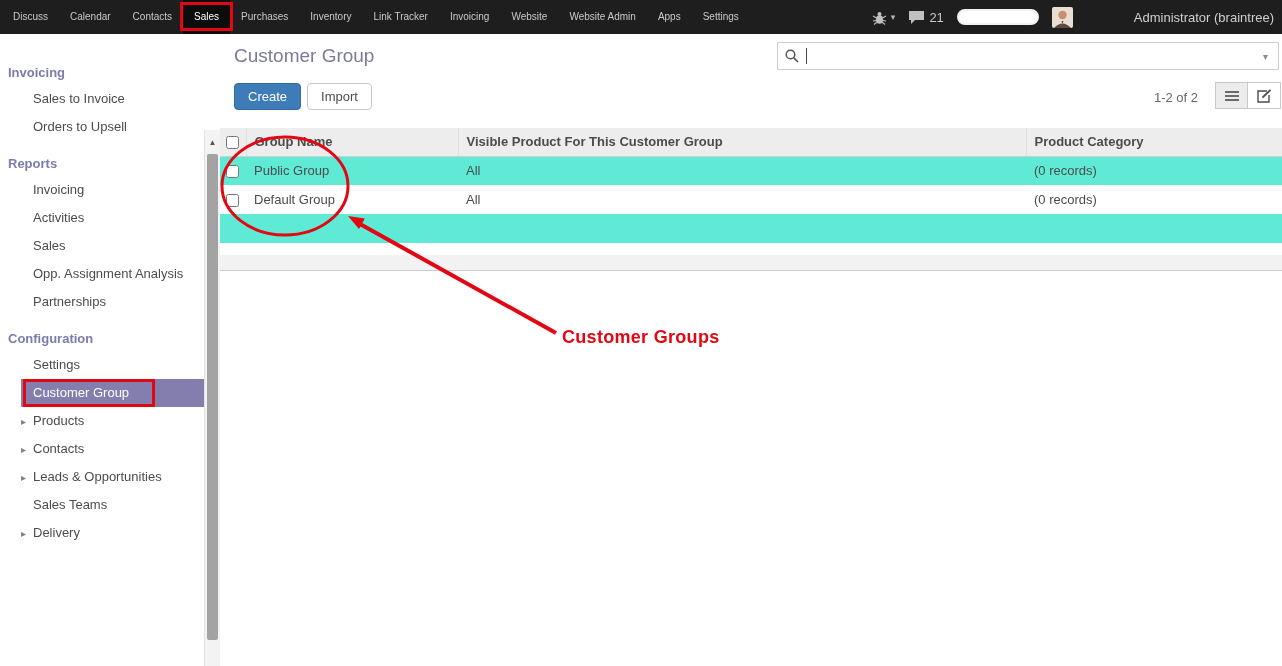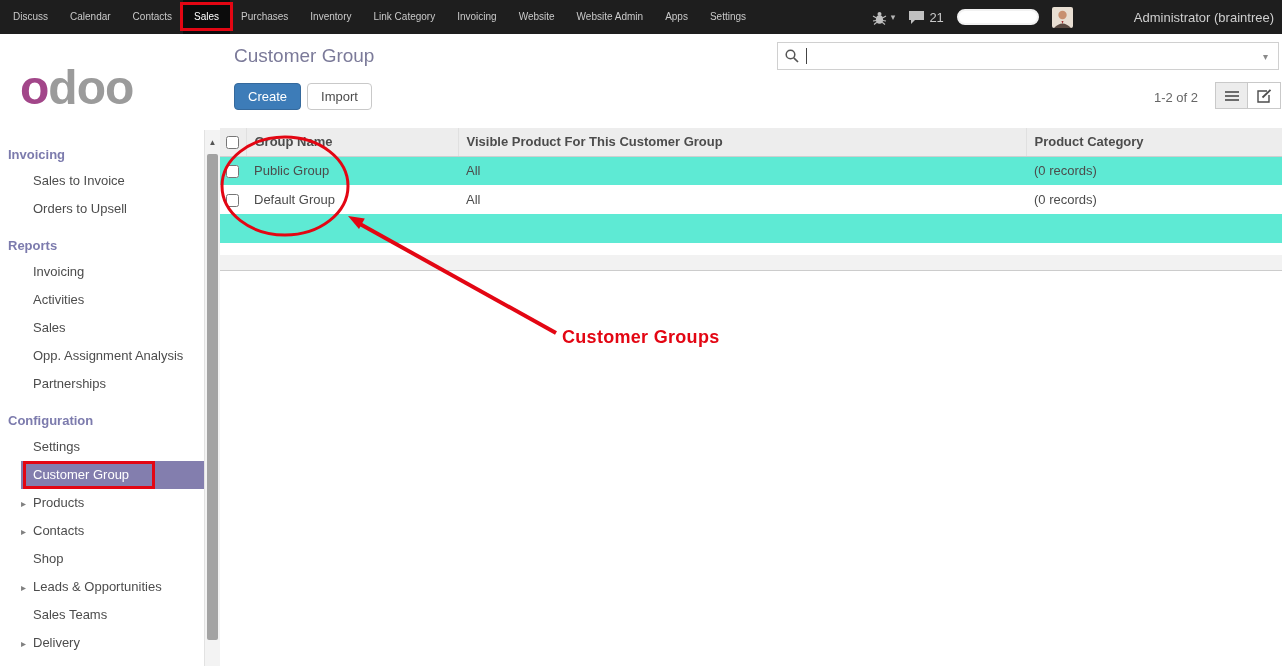--- a/index.html
+++ b/index.html
@@ -143,21 +143,21 @@
 <body>
 
 <header class="topbar">
   <nav class="menus">
     <span class="menu-item">Discuss</span>
     <span class="menu-item">Calendar</span>
     <span class="menu-item">Contacts</span>
     <span class="menu-item active">Sales</span>
     <span class="menu-item">Purchases</span>
     <span class="menu-item">Inventory</span>
-    <span class="menu-item">Link Category</span>
+    <span class="menu-item">Link Tracker</span>
     <span class="menu-item">Invoicing</span>
     <span class="menu-item">Website</span>
     <span class="menu-item">Website Admin</span>
     <span class="menu-item">Apps</span>
     <span class="menu-item">Settings</span>
   </nav>
   <div class="topbar-right">
     <span class="tb-group">
       <svg width="15" height="15" viewBox="0 0 15 15">
         <circle cx="7.5" cy="4" r="2" fill="#c0c0c0"></circle>
@@ -184,41 +184,37 @@
         <path d="M2 21 q8.5 -9 17 0 z" fill="#5a4a42"></path>
         <circle cx="10.5" cy="8" r="4.2" fill="#c89070"></circle>
         <path d="M9.5 14 l1 3 l1 -3 z" fill="#a03030"></path>
       </svg>
     </span>
     <span class="username">Administrator (braintree)</span>
   </div>
 </header>
 
 <aside class="sidebar">
-  <div class="logo">
-    <span class="logo-o">o</span><span>doo</span>
-  </div>
   <nav class="side-nav">
     <div class="section-title">Invoicing</div>
     <a class="side-item"><span>Sales to Invoice</span></a>
     <a class="side-item"><span>Orders to Upsell</span></a>
 
     <div class="section-title">Reports</div>
     <a class="side-item"><span>Invoicing</span></a>
     <a class="side-item"><span>Activities</span></a>
     <a class="side-item"><span>Sales</span></a>
     <a class="side-item"><span>Opp. Assignment Analysis</span></a>
     <a class="side-item"><span>Partnerships</span></a>
 
     <div class="section-title">Configuration</div>
     <a class="side-item"><span>Settings</span></a>
     <a class="side-item active"><span>Customer Group</span></a>
     <a class="side-item"><span class="caret-icon">▸</span><span>Products</span></a>
     <a class="side-item"><span class="caret-icon">▸</span><span>Contacts</span></a>
-    <a class="side-item"><span>Shop</span></a>
     <a class="side-item"><span class="caret-icon">▸</span><span>Leads &amp; Opportunities</span></a>
     <a class="side-item"><span>Sales Teams</span></a>
     <a class="side-item"><span class="caret-icon">▸</span><span>Delivery</span></a>
   </nav>
 </aside>
 
 <div class="side-scrollbar">
   <span class="sb-arrow">▲</span>
   <div class="sb-thumb"></div>
 </div>

